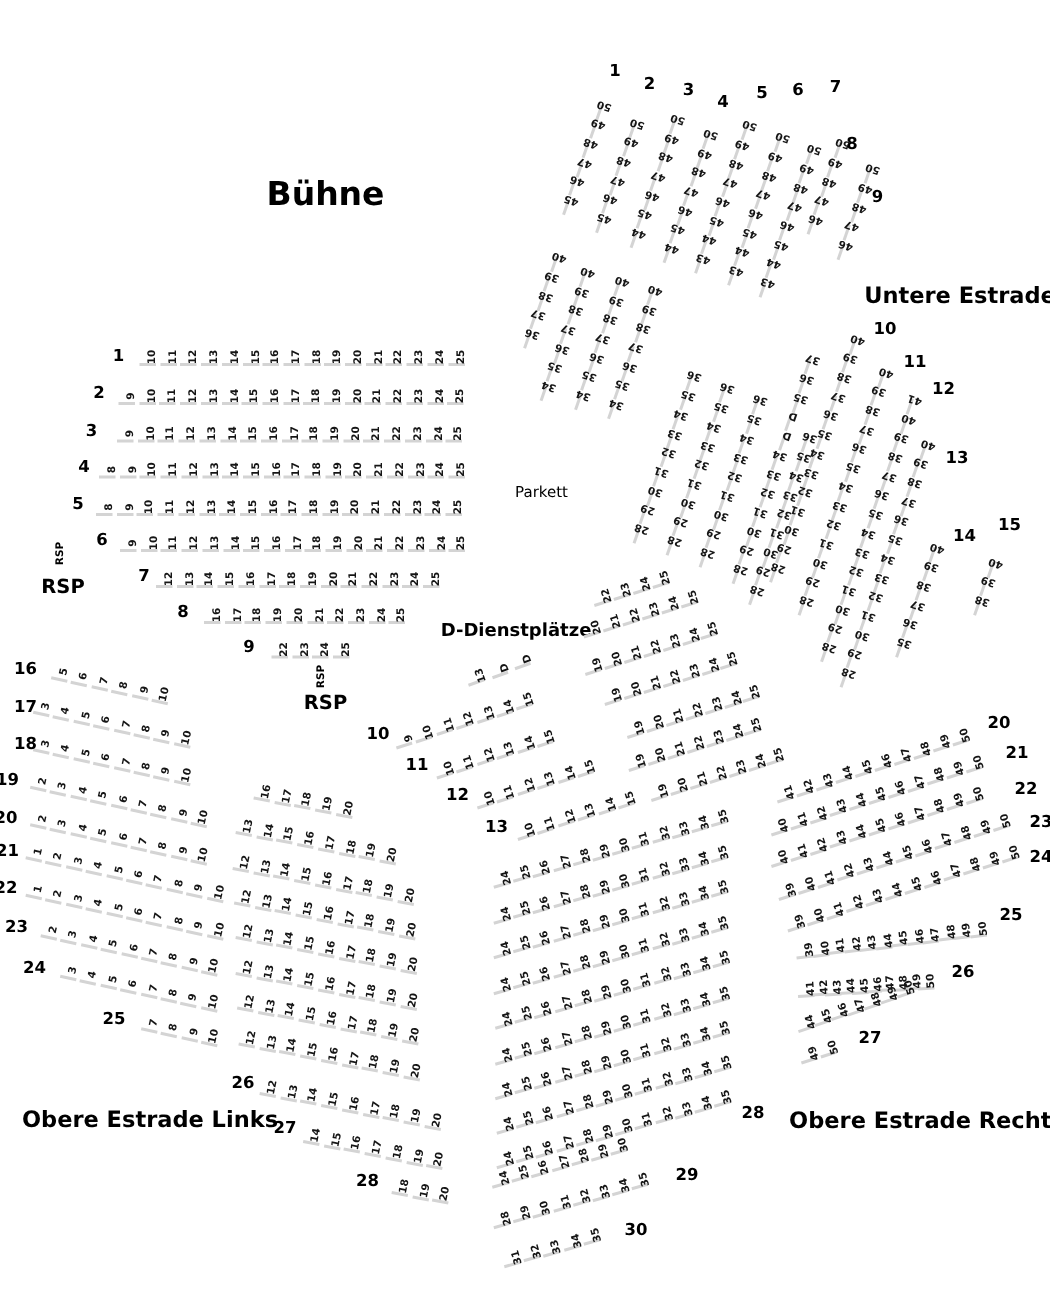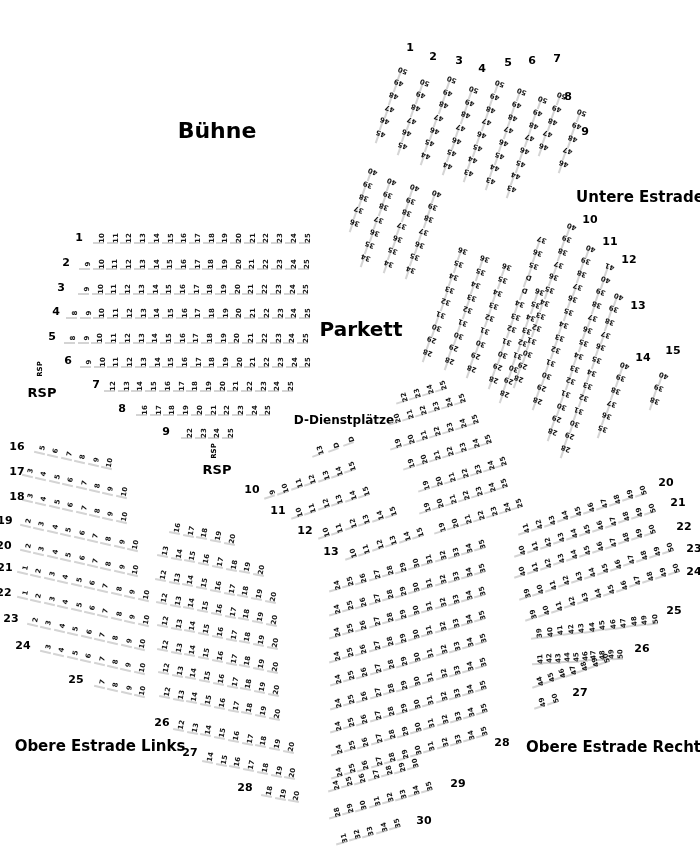--- a/index.html
+++ b/index.html
@@ -8,21 +8,21 @@
   .txt{position:absolute;white-space:nowrap;transform:translate(-50%,-50%);color:#000;}
   .seat{position:absolute;font-size:7px;font-weight:bold;line-height:1;white-space:nowrap;color:#151515;z-index:2;}
   .tick{position:absolute;height:2px;width:11px;z-index:1;}
   .rowlbl{position:absolute;font-size:11px;font-weight:bold;line-height:1;white-space:nowrap;color:#000;z-index:3;}
 </style>
 </head>
 <body>
 
 <div id="plan">
     <div class="txt" style="left: 217px; top: 130px; font-size: 22px; font-weight: bold; transform: translate(-50%, -50%) rotate(0deg);">Bühne</div>
-    <div class="txt" style="left: 361px; top: 329px; font-size: 20px; font-weight: bold; transform: translate(-50%, -50%) rotate(0deg);">Parkett</div>
+    <div class="txt" style="left: 361px; top: 329px; font-size: 10px; font-weight: normal; transform: translate(-50%, -50%) rotate(0deg);">Parkett</div>
     <div class="txt" style="left: 640px; top: 197px; font-size: 15px; font-weight: bold; transform: translate(-50%, -50%) rotate(0deg);">Untere Estrade</div>
     <div class="txt" style="left: 344px; top: 420px; font-size: 12px; font-weight: bold; transform: translate(-50%, -50%) rotate(0deg);">D-Dienstplätze</div>
     <div class="txt" style="left: 100px; top: 746px; font-size: 15px; font-weight: bold; transform: translate(-50%, -50%) rotate(0deg);">Obere Estrade Links</div>
     <div class="txt" style="left: 618px; top: 747px; font-size: 15px; font-weight: bold; transform: translate(-50%, -50%) rotate(0deg);">Obere Estrade Rechts</div>
     <div class="txt" style="left: 40px; top: 369px; font-size: 7px; font-weight: bold; transform: translate(-50%, -50%) rotate(-90deg);">RSP</div>
     <div class="txt" style="left: 42px; top: 392px; font-size: 13px; font-weight: bold; transform: translate(-50%, -50%) rotate(0deg);">RSP</div>
     <div class="txt" style="left: 214px; top: 451px; font-size: 7px; font-weight: bold; transform: translate(-50%, -50%) rotate(-90deg);">RSP</div>
     <div class="txt" style="left: 217px; top: 469px; font-size: 13px; font-weight: bold; transform: translate(-50%, -50%) rotate(0deg);">RSP</div>
     <div class="rowlbl" style="left: 79px; top: 237px; transform: translate(-50%, -50%);">1</div>
     <div class="tick" style="background: rgb(212, 212, 212); left: 93px; top: 242px; transform: rotate(0deg);"></div>

